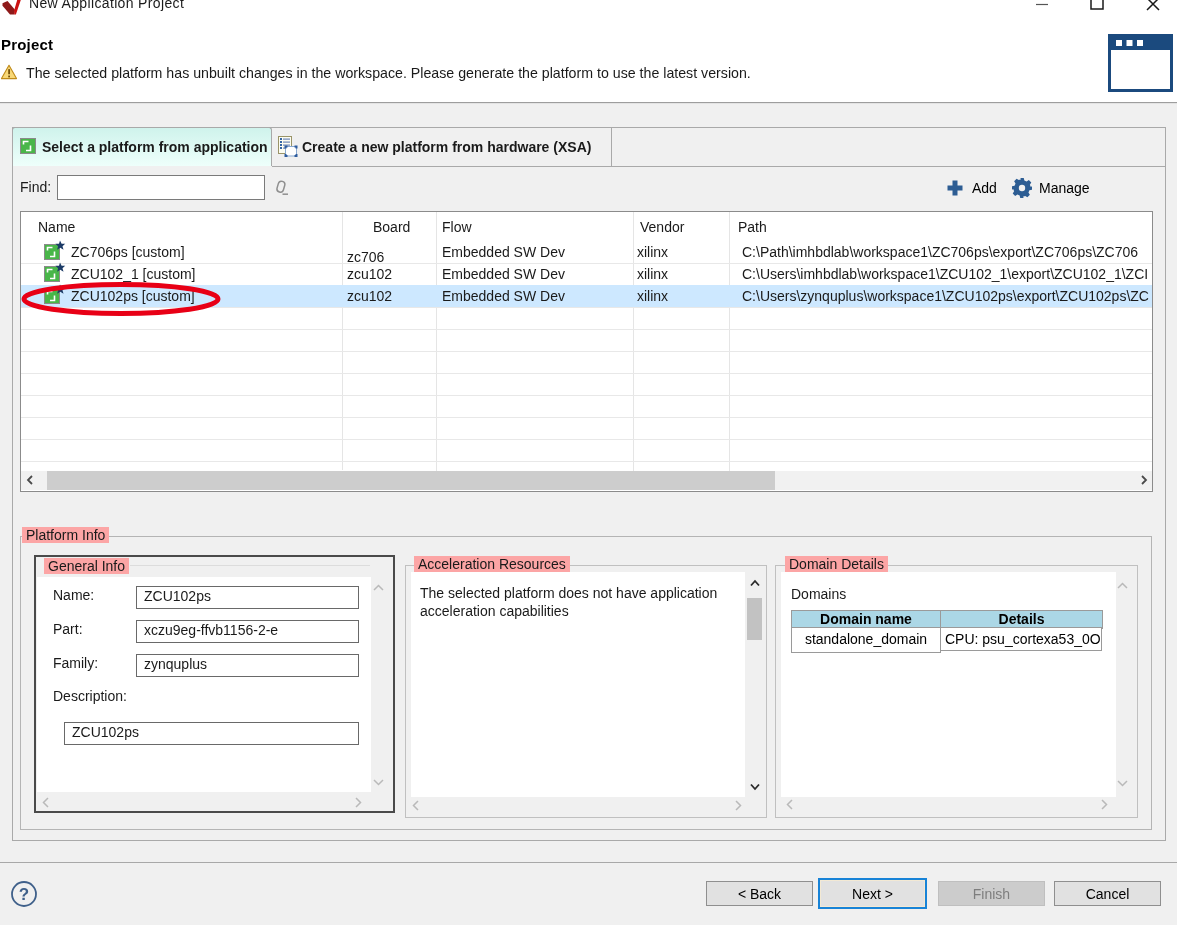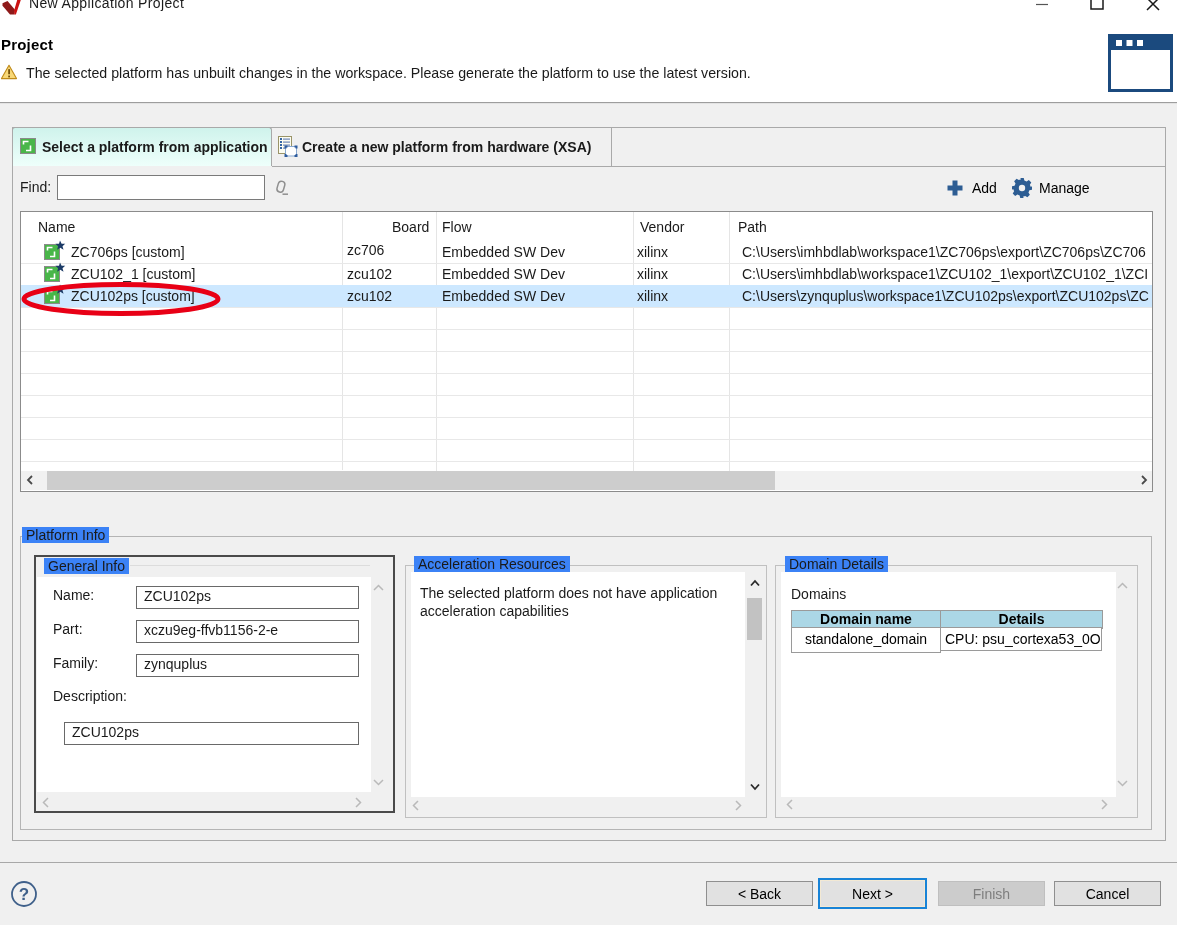--- a/index.html
+++ b/index.html
@@ -2,21 +2,21 @@
 <html><head>
 <meta charset="utf-8">
 <style>
   html,body{margin:0;padding:0;}
   body{width:1177px;height:925px;position:relative;overflow:hidden;
        font-family:"Liberation Sans",sans-serif;background:#f0f0f0;}
   .abs{position:absolute;}
   .t12{font-size:14px;color:#1a1a1a;white-space:nowrap;}
   .b{font-weight:bold;}
   .input{position:absolute;background:#fff;border:1px solid #696969;box-sizing:border-box;}
-  .grp-cap{position:absolute;font-size:14px;color:#1a1a1a;background:#3b82f6;padding:0 4px;white-space:nowrap;}
+  .grp-cap{position:absolute;font-size:14px;color:#1a1a1a;background:#fca5a5;padding:0 4px;white-space:nowrap;}
 </style>
 </head>
 <body>
 
 <div class="abs" style="left:0;top:0;width:1177px;height:103px;background:#ffffff;"></div>
 
 <svg class="abs" style="left:2px;top:0px;" width="20" height="16" viewBox="0 0 20 16">
   <polygon points="0.5,3.3 5.5,1 13,9.8 12.5,14.5 8,14.5 0.5,5.8" fill="#8e1a1a"></polygon>
   <polygon points="12.2,10.3 15.2,0 18.8,0 13.9,14.5 12.5,14.5" fill="#cc1212"></polygon>
 </svg>
@@ -93,21 +93,21 @@
 <div class="abs t12" style="left:972px;top:180px;color:#000;">Add</div>
 <svg class="abs" style="left:1012px;top:178px" width="20" height="20" viewBox="0 0 17 17">
   <path fill="#2d5d93" d="M7,0 h3 l0.5,2.2 1.9,0.8 1.9-1.2 2.1,2.1 -1.2,1.9 0.8,1.9 L17,7 v3 l-2.2,0.5 -0.8,1.9 1.2,1.9 -2.1,2.1 -1.9-1.2 -1.9,0.8 L10,17 H7 l-0.5-2.2 -1.9-0.8 -1.9,1.2 -2.1-2.1 1.2-1.9 -0.8-1.9 L0,10 V7 l2.2-0.5 0.8-1.9 -1.2-1.9 2.1-2.1 1.9,1.2 1.9-0.8 z"></path>
   <circle cx="8.5" cy="8.5" r="2.7" fill="#f0f0f0"></circle>
 </svg>
 <div class="abs t12" style="left:1039px;top:180px;color:#000;">Manage</div>
 
 <div class="abs" style="left:20px;top:211px;width:1133px;height:281px;border:1px solid #8b8b8b;background:#fff;box-sizing:border-box;"></div>
 
 <div class="abs t12" style="left:32px;top:219px;margin-left:6px;">Name</div>
-<div class="abs t12" style="left:347px;top:219px;margin-left:45px;">Board</div>
+<div class="abs t12" style="left:328px;top:219px;margin-left:45px;">Board</div>
 <div class="abs t12" style="left:442px;top:219px;">Flow</div>
 <div class="abs t12" style="left:640px;top:219px;">Vendor</div>
 <div class="abs t12" style="left:738px;top:219px;">Path</div>
 
 <div class="abs" style="left:342px;top:212px;width:1px;height:258px;background:#e5e5e5;"></div>
 <div class="abs" style="left:436px;top:212px;width:1px;height:259px;background:#e5e5e5;"></div>
 <div class="abs" style="left:633px;top:212px;width:1px;height:259px;background:#e5e5e5;"></div>
 <div class="abs" style="left:729px;top:212px;width:1px;height:259px;background:#e5e5e5;"></div>
 
 <div id="gridlines">
@@ -125,24 +125,24 @@
 
 <div class="abs" style="left:21px;top:285px;width:1131px;height:22px;background:#cde8ff;"></div>
 
 <div id="rows">
     <svg class="abs" style="left:44px;top:240px" width="22" height="21" viewBox="0 0 22 21">
       <rect x="0.5" y="4.5" width="15" height="15" fill="#49b649" stroke="#8a8a8a"></rect>
       <path d="M3.5,10.5 V7.5 H8.5 M10.5,11.5 V16.5 H6" fill="none" stroke="#fff" stroke-width="1.6"></path>
       <path d="M16,0.5 l1.6,3.2 3.6,0.1 -2.7,2.4 1,3.5 -3.2-1.9 -3.2,1.9 1-3.5 -2.7-2.4 3.6-0.1 z" fill="#1b3a66"></path>
     </svg>
     <div class="abs t12" style="left:71px;top:243.5px;text-align:right;">ZC706ps [custom]</div>
-    <div class="abs t12" style="left:347px;top:242px;">zc706</div>
+    <div class="abs t12" style="left:347px;top:249px;">zc706</div>
     <div class="abs t12" style="left:442px;top:243.5px;">Embedded SW Dev</div>
     <div class="abs t12" style="left:637px;top:243.5px;">xilinx</div>
-    <div class="abs t12" style="left:742px;top:243.5px;width:410px;overflow:hidden;">C:\Users\imhbdlab\workspace1\ZC706ps\export\ZC706ps\ZC706</div>
+    <div class="abs t12" style="left:742px;top:243.5px;width:410px;overflow:hidden;">C:\Path\imhbdlab\workspace1\ZC706ps\export\ZC706ps\ZC706</div>
     <svg class="abs" style="left:44px;top:262px" width="22" height="21" viewBox="0 0 22 21">
       <rect x="0.5" y="4.5" width="15" height="15" fill="#49b649" stroke="#8a8a8a"></rect>
       <path d="M3.5,10.5 V7.5 H8.5 M10.5,11.5 V16.5 H6" fill="none" stroke="#fff" stroke-width="1.6"></path>
       <path d="M16,0.5 l1.6,3.2 3.6,0.1 -2.7,2.4 1,3.5 -3.2-1.9 -3.2,1.9 1-3.5 -2.7-2.4 3.6-0.1 z" fill="#1b3a66"></path>
     </svg>
     <div class="abs t12" style="left:71px;top:265.5px;">ZCU102_1 [custom]</div>
     <div class="abs t12" style="left:347px;top:265.5px;">zcu102</div>
     <div class="abs t12" style="left:442px;top:265.5px;">Embedded SW Dev</div>
     <div class="abs t12" style="left:637px;top:265.5px;">xilinx</div>
     <div class="abs t12" style="left:742px;top:265.5px;width:410px;overflow:hidden;">C:\Users\imhbdlab\workspace1\ZCU102_1\export\ZCU102_1\ZCI</div>

